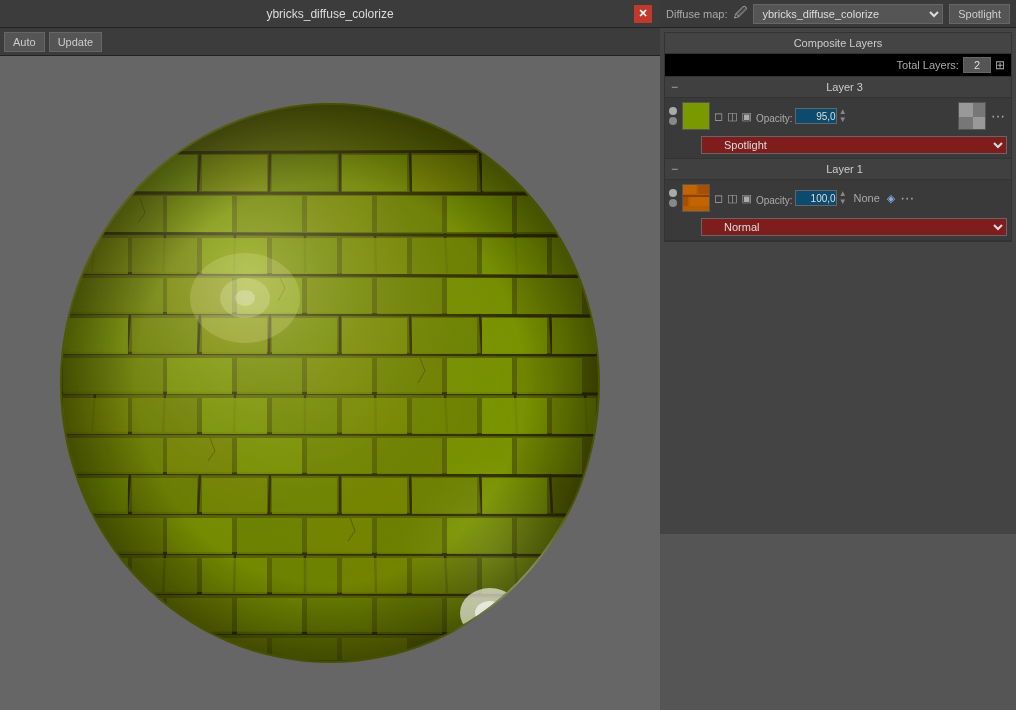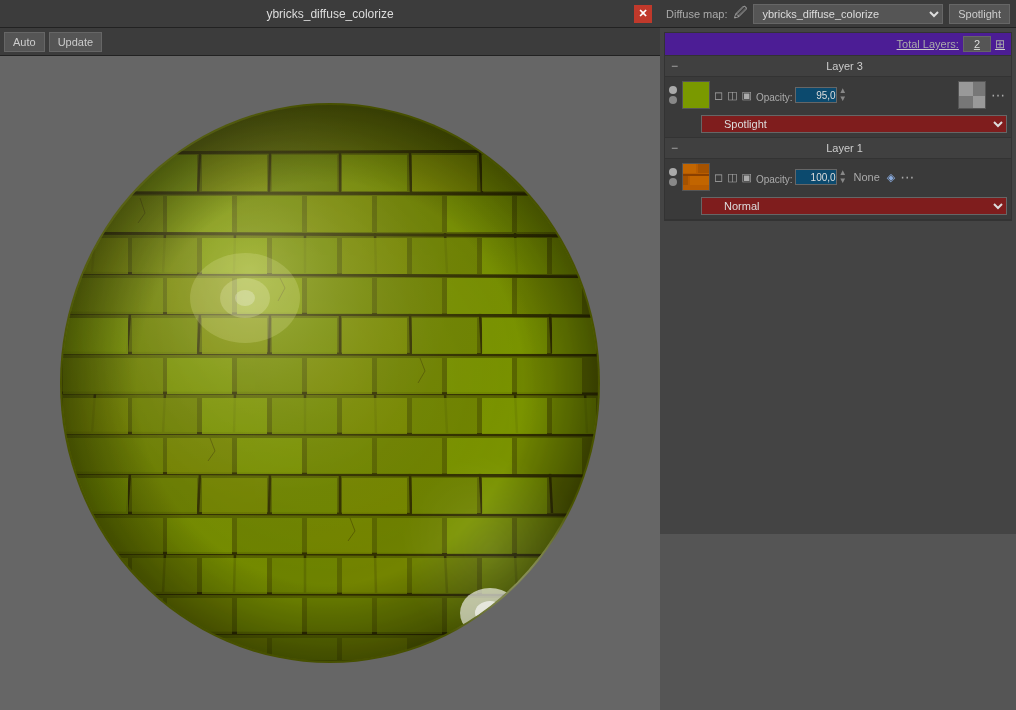--- a/index.html
+++ b/index.html
@@ -197,23 +197,22 @@
       font-size: 11px;
       border-bottom: 1px solid #333;
     }
 
     .total-layers-bar {
       display: flex;
       align-items: center;
       justify-content: flex-end;
       padding: 3px 6px;
       gap: 4px;
-      background: #4c1d95;
+      background: #000000;
       border-bottom: 1px solid #333;
-      text-decoration: underline;
     }
 
     .total-label {
       color: #aaa;
       font-size: 11px;
     }
 
     .total-input {
       background: #555;
       border: 1px solid #666;
@@ -651,20 +650,23 @@
       <span class="diffuse-label">Diffuse map:</span>
       <span class="diffuse-icon">🖉</span>
       <select class="diffuse-dropdown">
         <option>ybricks_diffuse_colorize</option>
       </select>
       <button class="composite-btn">Spotlight</button>
     </div>
 
     <div class="composite-panel">
 
+      <div class="composite-header">
+        <span>Composite Layers</span>
+      </div>
 
       <div class="total-layers-bar">
         <span class="total-label">Total Layers:</span>
         <input class="total-input" type="text" value="2" style="">
         <span class="total-icon">⊞</span>
       </div>
 
       <div class="layer-section">
         <div class="layer-header">
           <span class="layer-minus">−</span>

